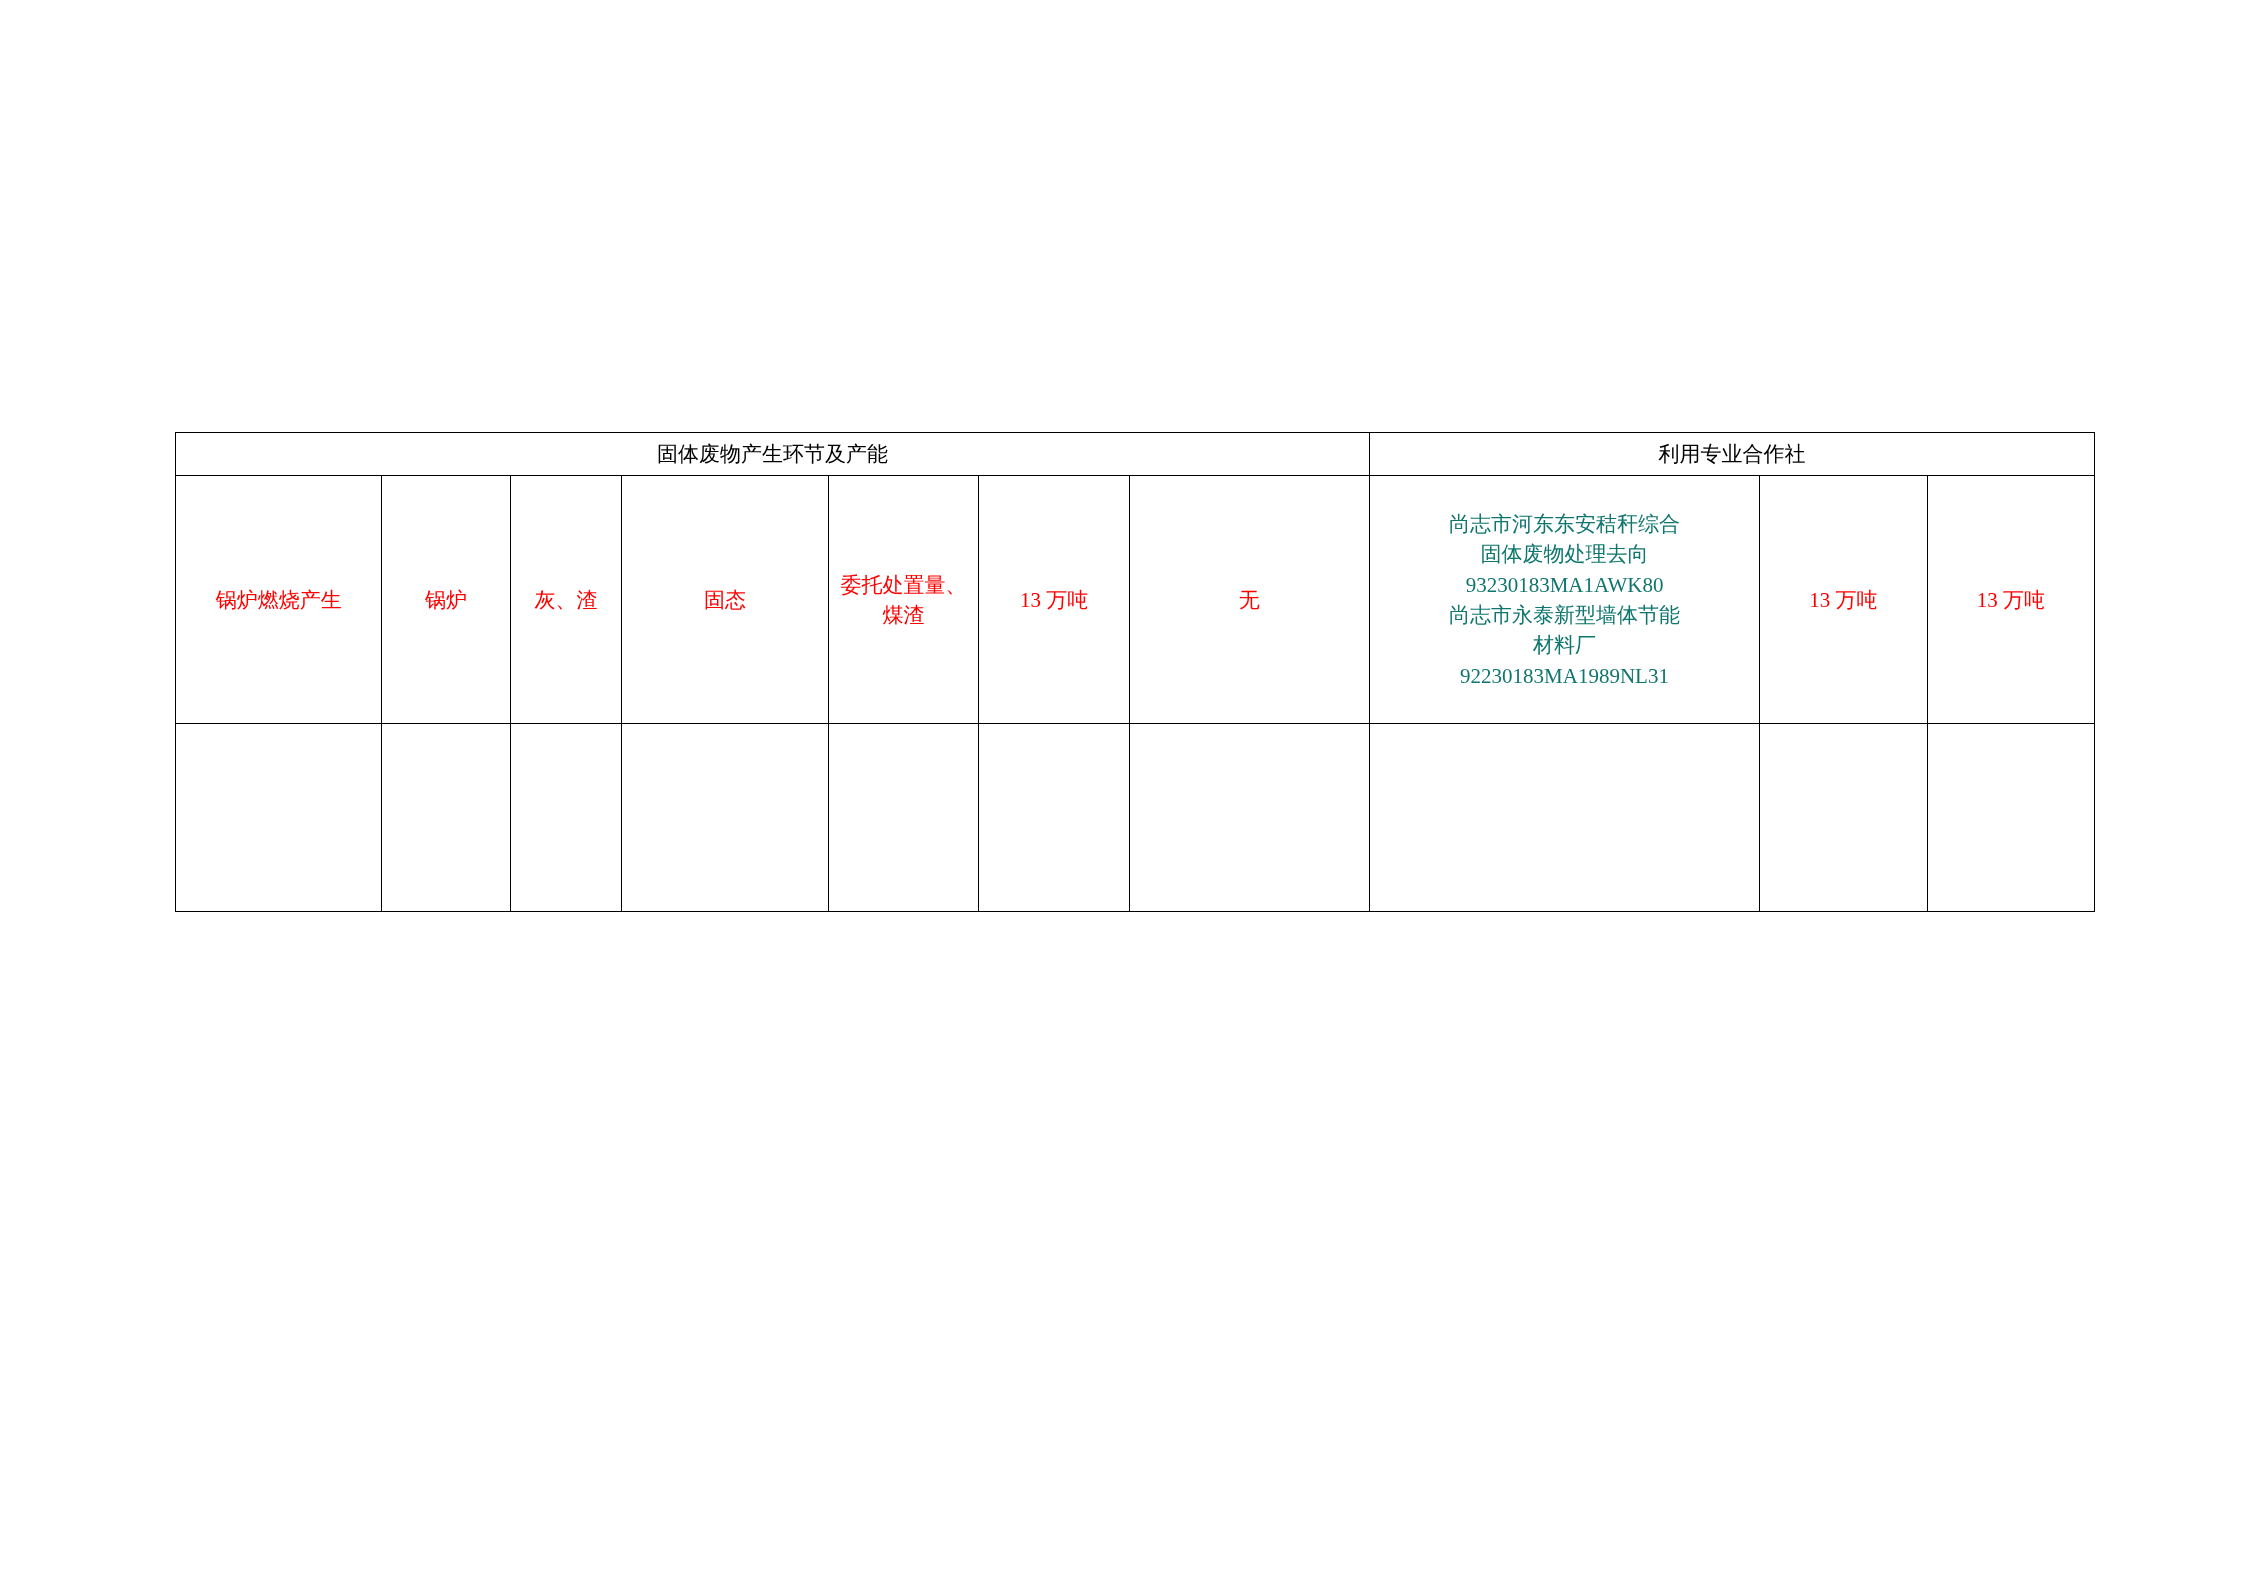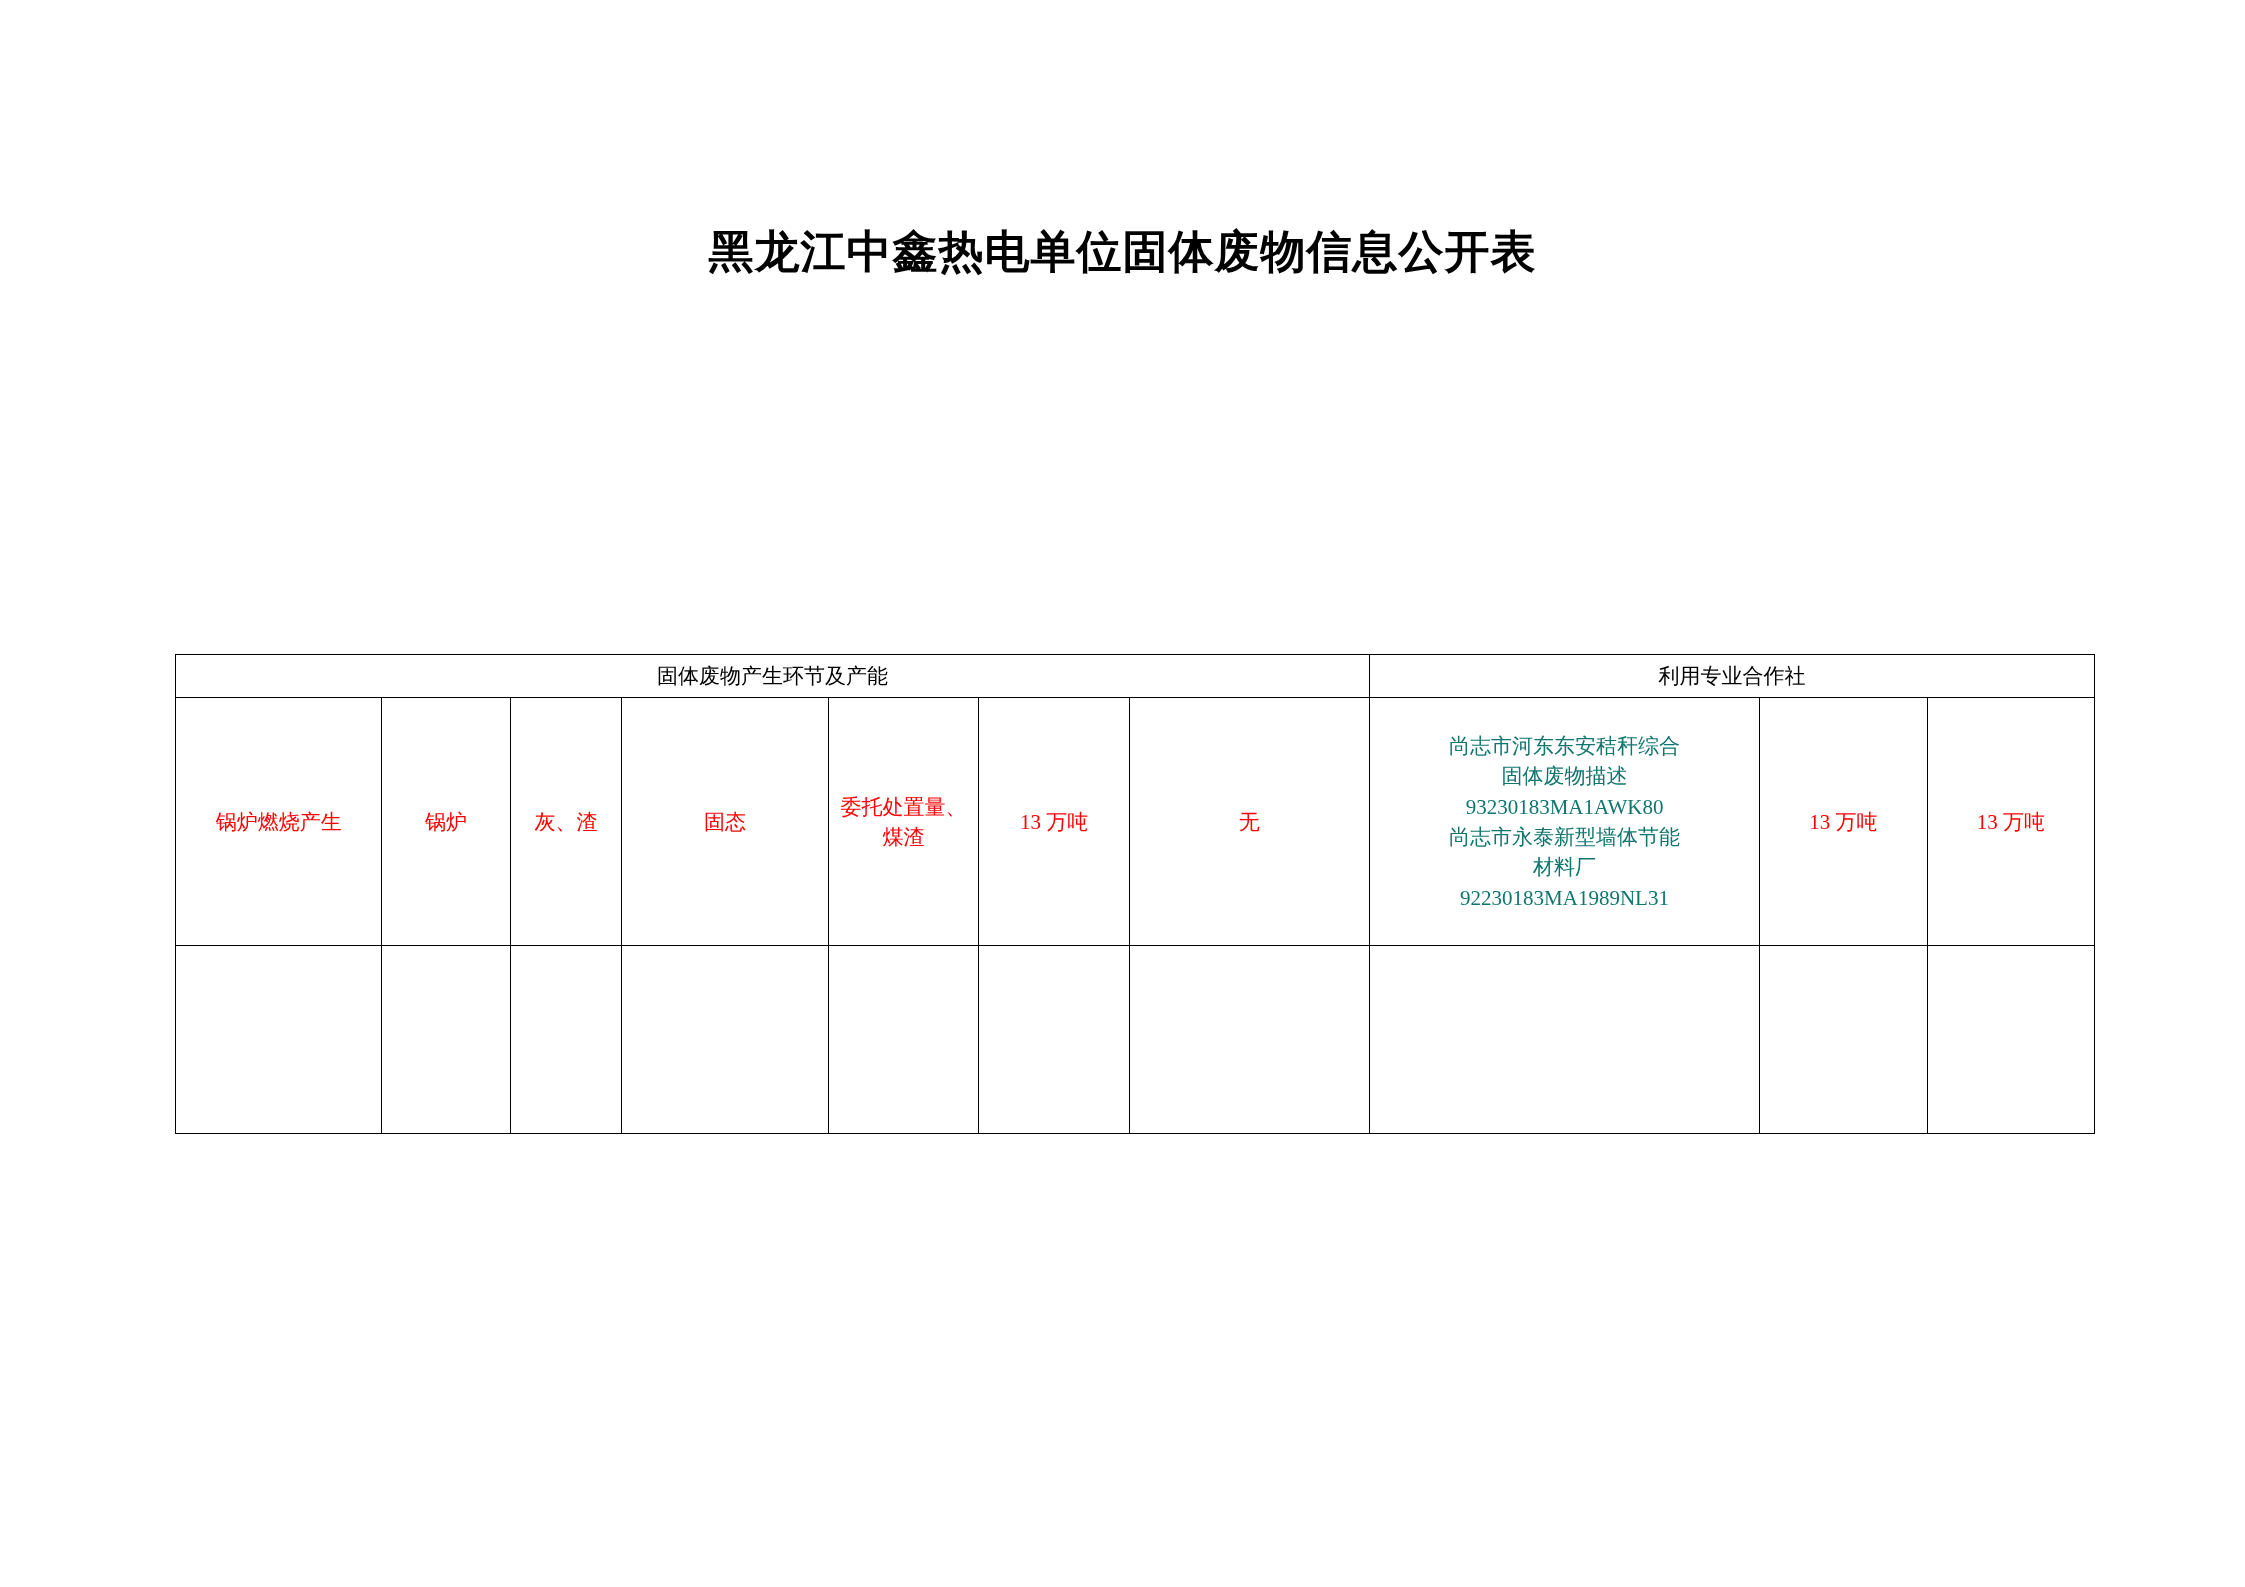--- a/index.html
+++ b/index.html
@@ -87,21 +87,20 @@
     font-size: 21px;
     line-height: 1.62;
     vertical-align: middle !important;
   }
 </style>
 </head>
 <body>
 
 <div class="page">
 
-  <h1 class="doc-title">黑龙江中鑫热电单位固体废物信息公开表</h1>
 
   <div class="table-wrap">
     <table class="waste">
       <colgroup>
         <col style="width:185px">
         <col style="width:115px">
         <col style="width:100px">
         <col style="width:185px">
         <col style="width:135px">
         <col style="width:135px">
@@ -118,21 +117,21 @@
         <tr class="data-row">
           <td class="data-cell">锅炉燃烧产生</td>
           <td class="data-cell">锅炉</td>
           <td class="data-cell">灰、渣</td>
           <td class="data-cell">固态</td>
           <td class="data-cell">委托处置量、煤渣</td>
           <td class="data-cell">13 万吨</td>
           <td class="data-cell">无</td>
           <td class="addr">
             <div>尚志市河东东安秸秆综合</div>
-            <div>固体废物描述</div>
+            <div>固体废物处理去向</div>
             <div>93230183MA1AWK80</div>
             <div>尚志市永泰新型墙体节能</div>
             <div>材料厂</div>
             <div>92230183MA1989NL31</div>
           </td>
           <td class="data-cell">13 万吨</td>
           <td class="data-cell">13 万吨</td>
         </tr>
         <tr class="empty-row">
           <td class="data-cell"></td>

